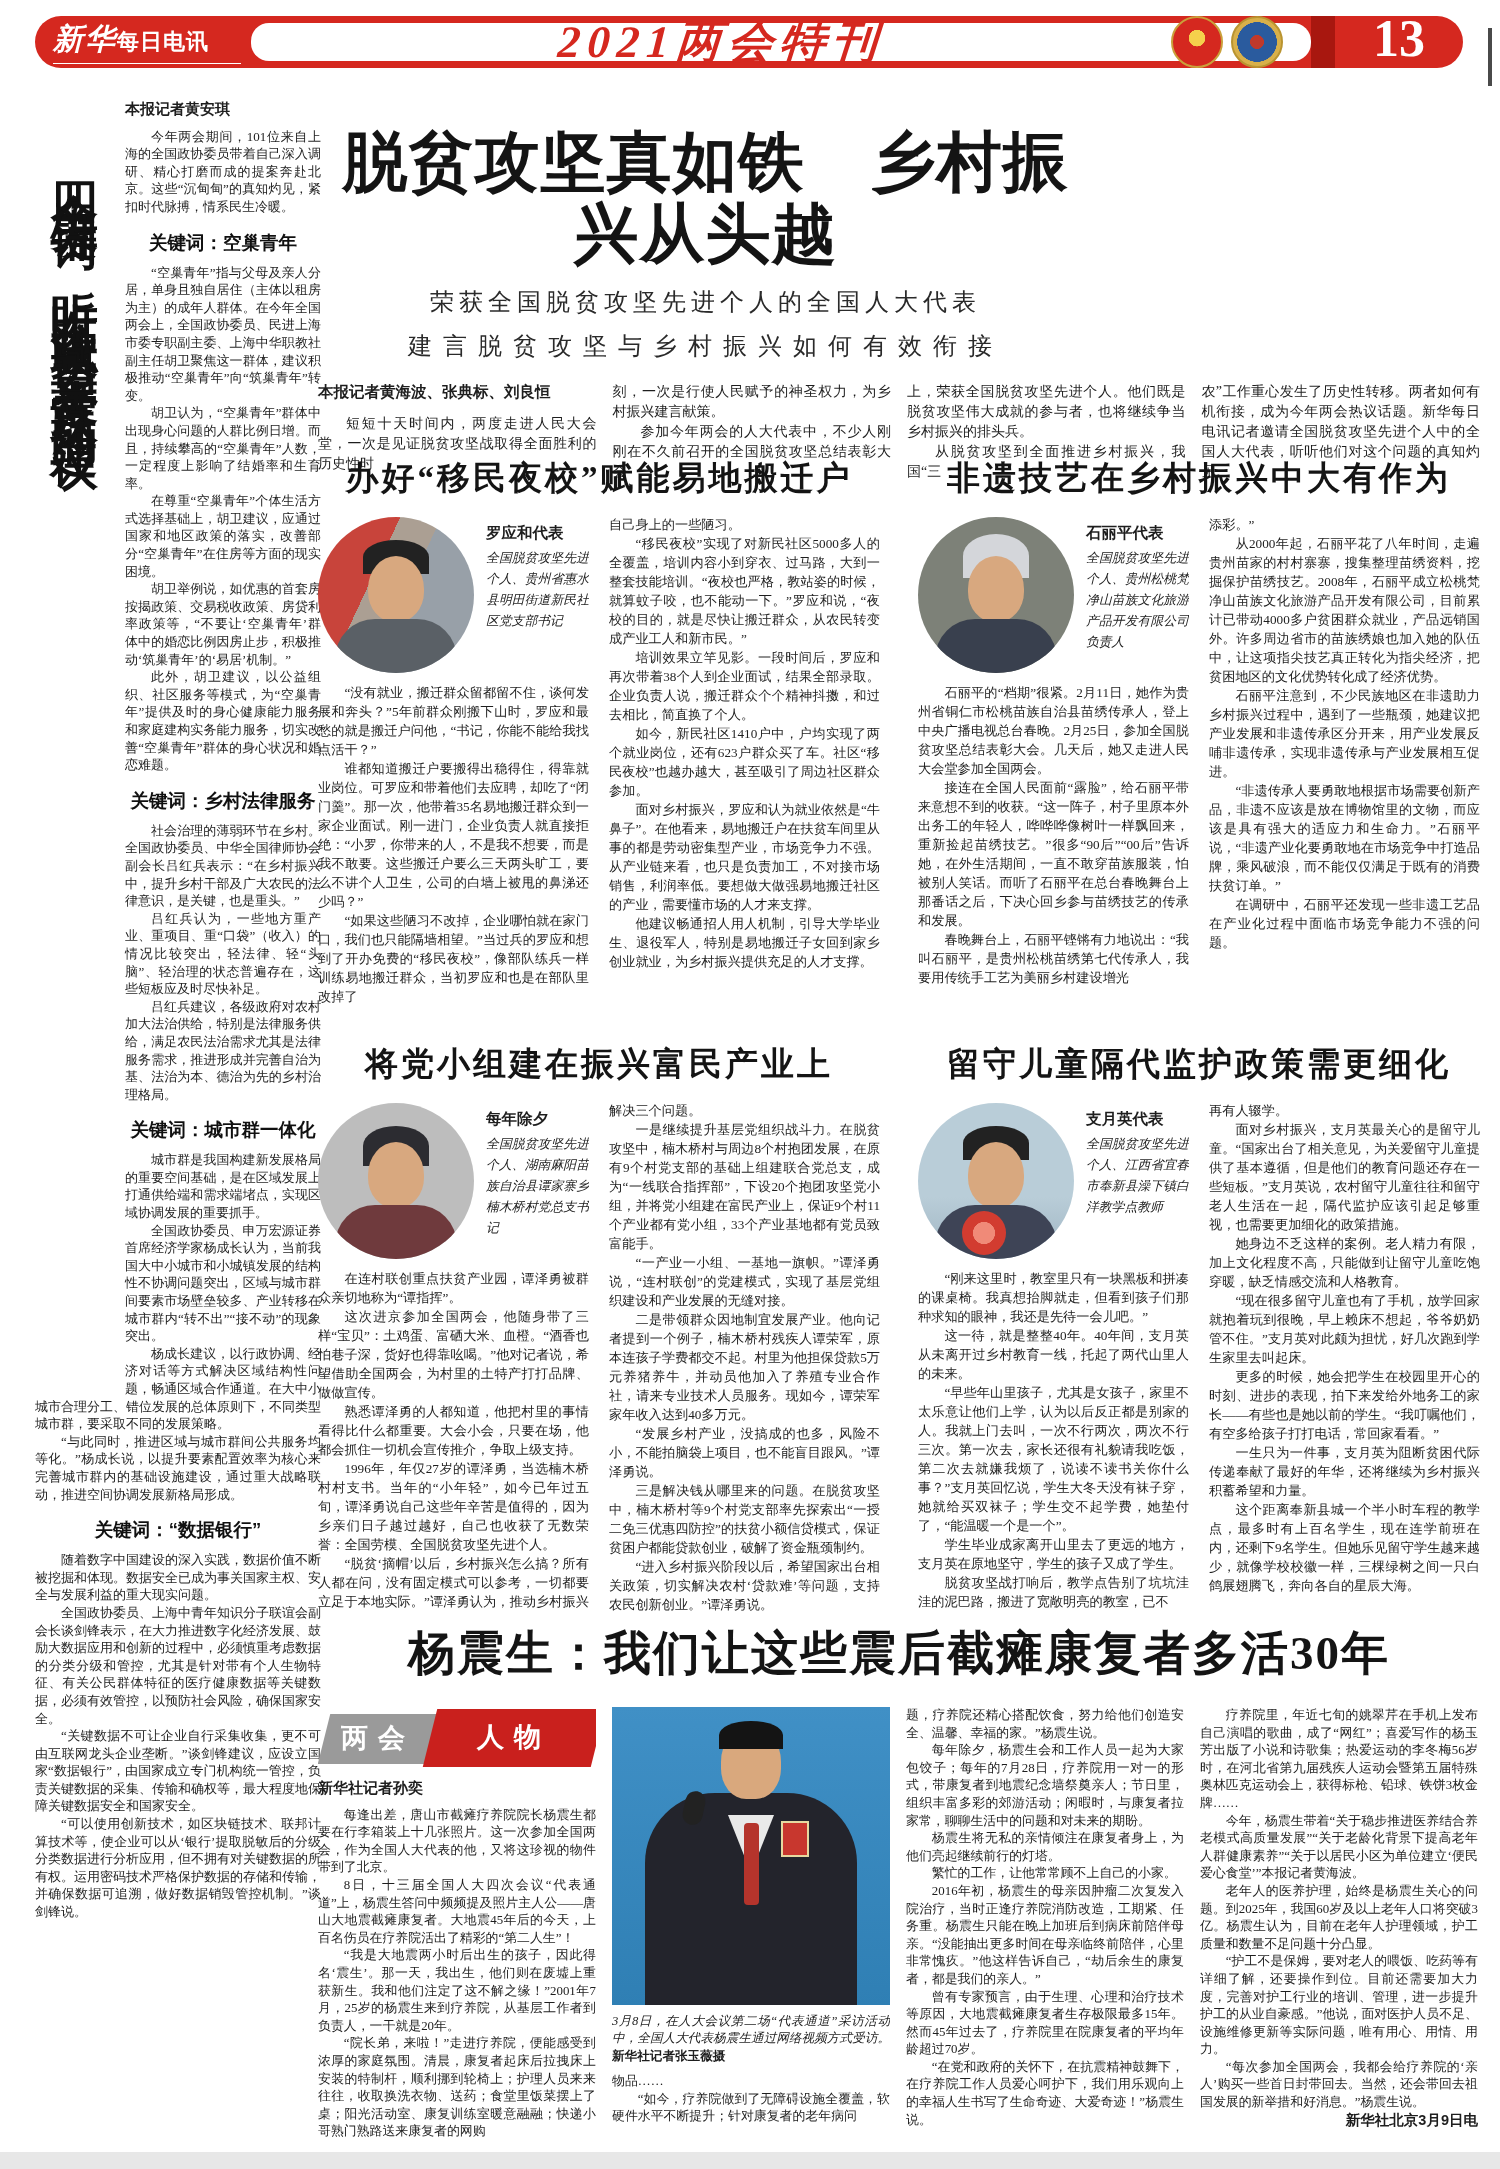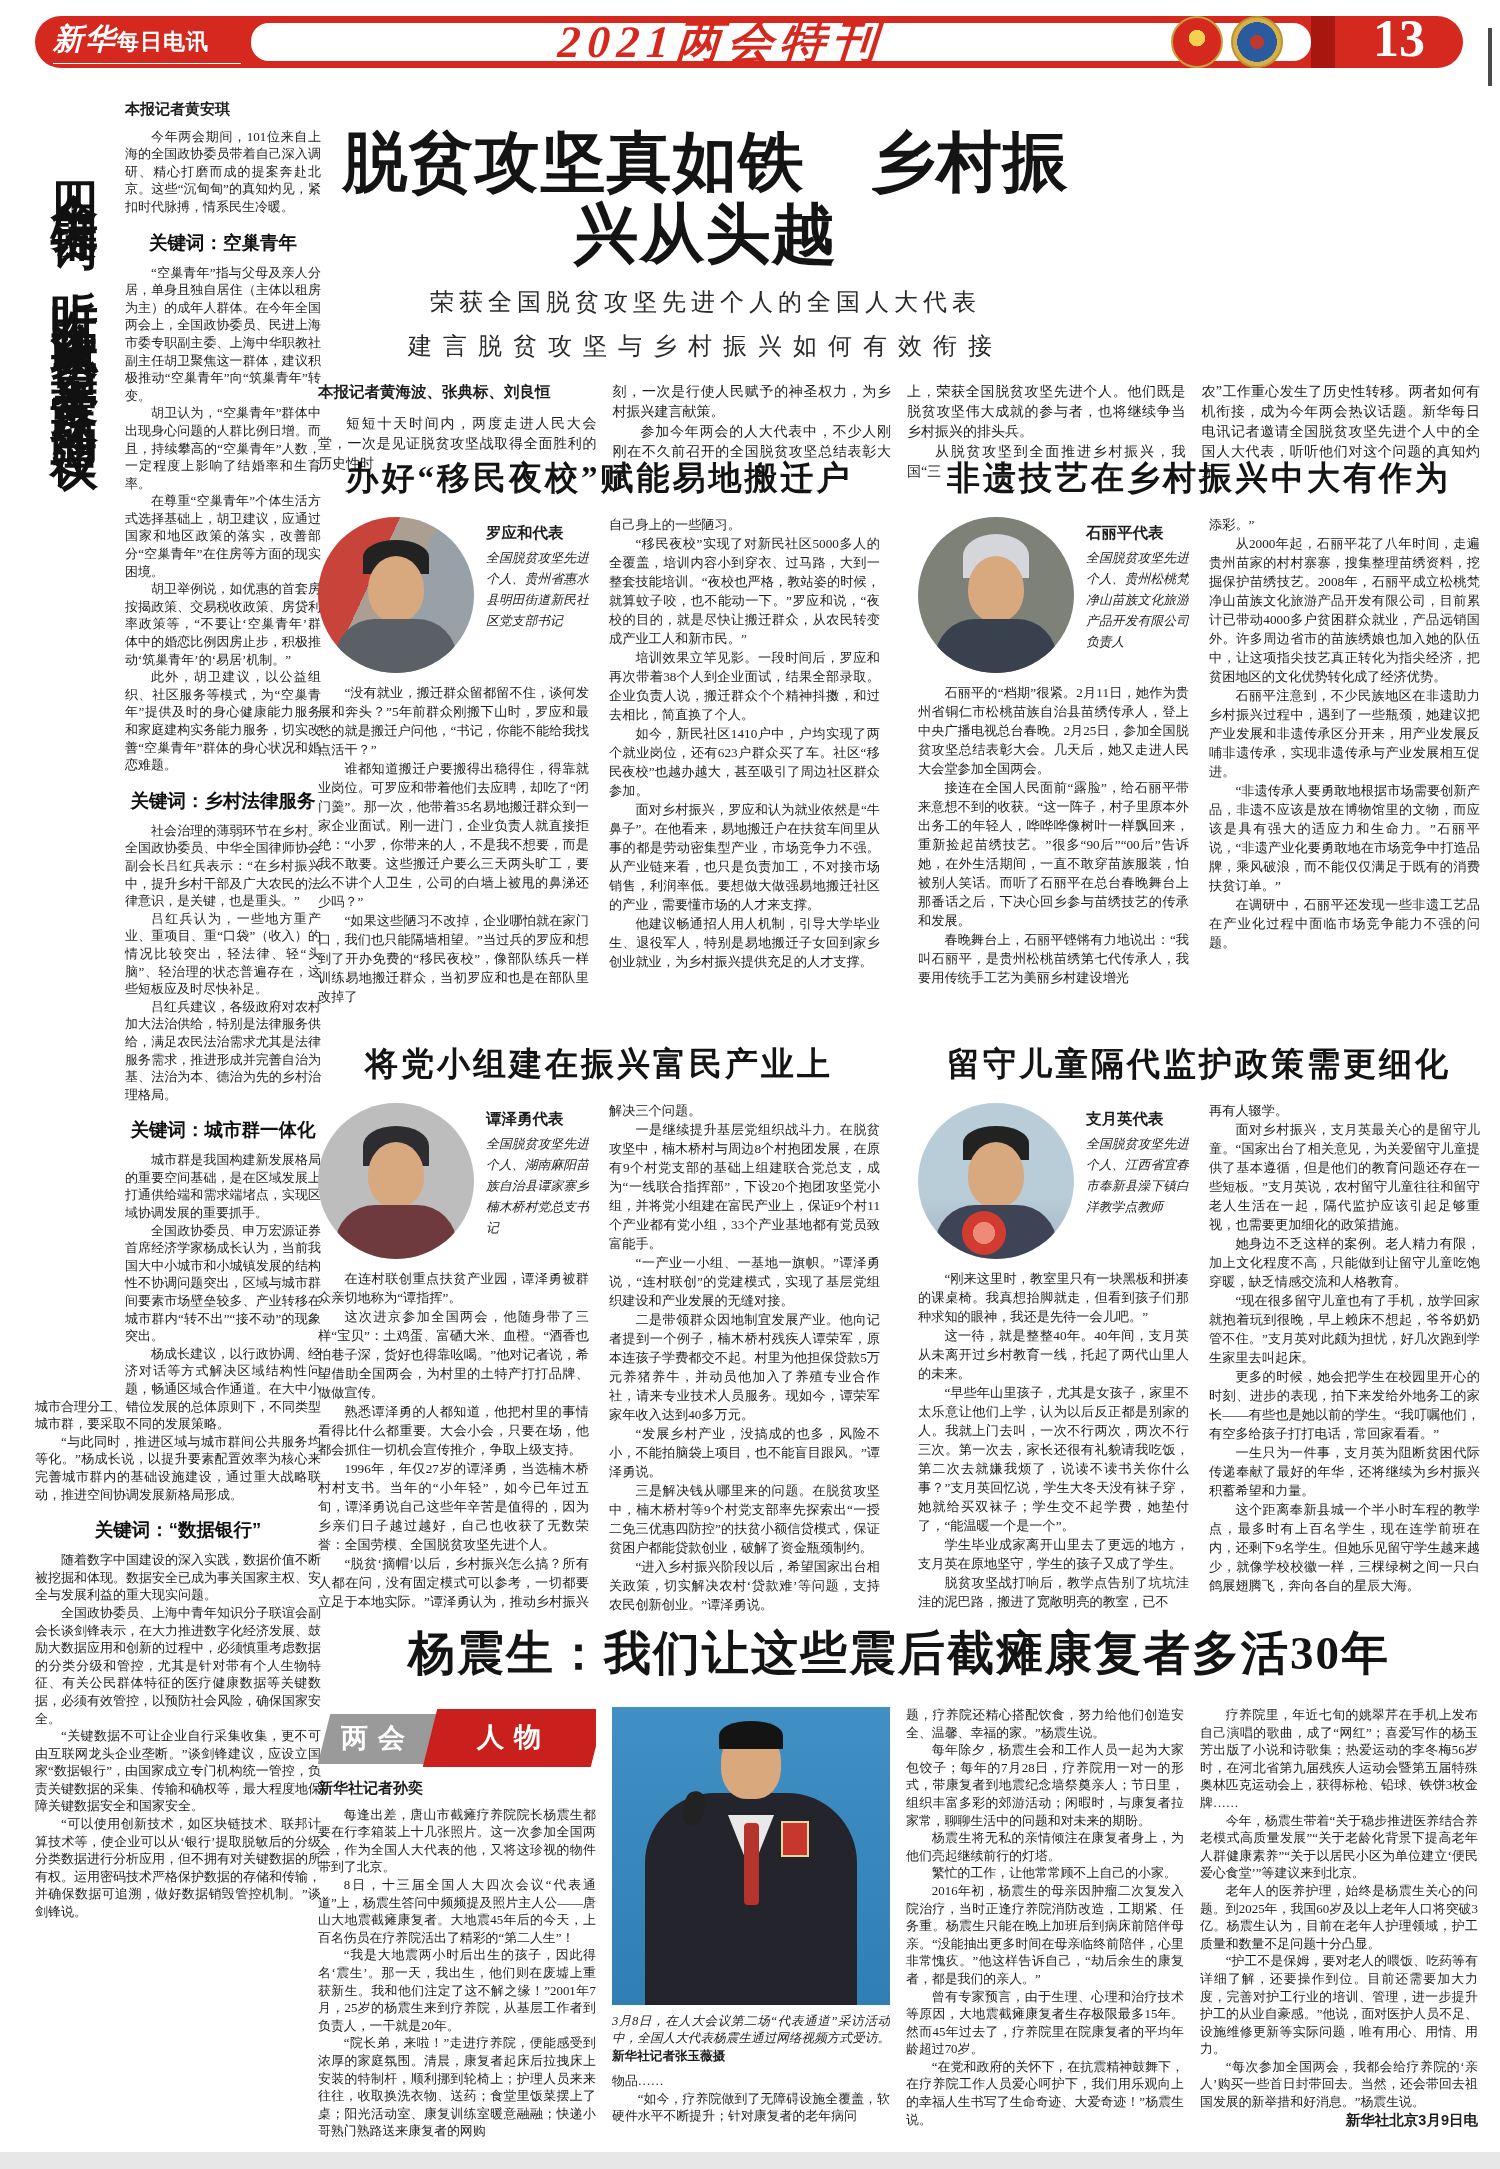--- a/index.html
+++ b/index.html
@@ -295,21 +295,21 @@
         <div class="feat-cols">
           <div class="feat-col">
             <div class="photo-row">
               <div class="portrait v2">
                 <div class="bg"></div>
                   <div class="hairhat"></div>
                   <div class="head"></div>
                   <div class="torso"></div>
               </div>
               <div class="cap">
-                <div class="cap-name">谭泽勇代表</div>
+                <div class="cap-name">每年除夕</div>
                 <div class="cap-desc">全国脱贫攻坚先进个人、湖南麻阳苗族自治县谭家寨乡楠木桥村党总支书记</div>
               </div>
             </div>
             <div>
                 <p>在连村联创重点扶贫产业园，谭泽勇被群众亲切地称为“谭指挥”。</p>
                 <p>这次进京参加全国两会，他随身带了三样“宝贝”：土鸡蛋、富硒大米、血橙。“酒香也怕巷子深，货好也得靠吆喝。”他对记者说，希望借助全国两会，为村里的土特产打打品牌、做做宣传。</p>
                 <p>熟悉谭泽勇的人都知道，他把村里的事情看得比什么都重要。大会小会，只要在场，他都会抓住一切机会宣传推介，争取上级支持。</p>
                 <p>1996年，年仅27岁的谭泽勇，当选楠木桥村村支书。当年的“小年轻”，如今已年过五旬，谭泽勇说自己这些年辛苦是值得的，因为乡亲们日子越过越好，自己也收获了无数荣誉：全国劳模、全国脱贫攻坚先进个人。</p>
                 <p>“脱贫‘摘帽’以后，乡村振兴怎么搞？所有人都在问，没有固定模式可以参考，一切都要立足于本地实际。”谭泽勇认为，推动乡村振兴要</p>
               </div>
@@ -408,21 +408,21 @@
             <p>每年除夕，杨震生会和工作人员一起为大家包饺子；每年的7月28日，疗养院用一对一的形式，带康复者到地震纪念墙祭奠亲人；节日里，组织丰富多彩的郊游活动；闲暇时，与康复者拉家常，聊聊生活中的问题和对未来的期盼。</p>
             <p>杨震生将无私的亲情倾注在康复者身上，为他们亮起继续前行的灯塔。</p>
             <p>繁忙的工作，让他常常顾不上自己的小家。</p>
             <p>2016年初，杨震生的母亲因肿瘤二次复发入院治疗，当时正逢疗养院消防改造，工期紧、任务重。杨震生只能在晚上加班后到病床前陪伴母亲。“没能抽出更多时间在母亲临终前陪伴，心里非常愧疚。”他这样告诉自己，“劫后余生的康复者，都是我们的亲人。”</p>
             <p>曾有专家预言，由于生理、心理和治疗技术等原因，大地震截瘫康复者生存极限最多15年。然而45年过去了，疗养院里在院康复者的平均年龄超过70岁。</p>
             <p>“在党和政府的关怀下，在抗震精神鼓舞下，在疗养院工作人员爱心呵护下，我们用乐观向上的幸福人生书写了生命奇迹、大爱奇迹！”杨震生说。</p>
           </div>
         <div class="p-col">
           <div>
               <p>疗养院里，年近七旬的姚翠芹在手机上发布自己演唱的歌曲，成了“网红”；喜爱写作的杨玉芳出版了小说和诗歌集；热爱运动的李冬梅56岁时，在河北省第九届残疾人运动会暨第五届特殊奥林匹克运动会上，获得标枪、铅球、铁饼3枚金牌……</p>
-              <p>今年，杨震生带着“关于稳步推进医养结合养老模式高质量发展”“关于老龄化背景下提高老年人群健康素养”“关于以居民小区为单位建立‘便民爱心食堂’”等建议来到北京。</p>
+              <p>今年，杨震生带着“关于稳步推进医养结合养老模式高质量发展”“关于老龄化背景下提高老年人群健康素养”“关于以居民小区为单位建立‘便民爱心食堂’”本报记者黄海波。</p>
               <p>老年人的医养护理，始终是杨震生关心的问题。到2025年，我国60岁及以上老年人口将突破3亿。杨震生认为，目前在老年人护理领域，护工质量和数量不足问题十分凸显。</p>
               <p>“护工不是保姆，要对老人的喂饭、吃药等有详细了解，还要操作到位。目前还需要加大力度，完善对护工行业的培训、管理，进一步提升护工的从业自豪感。”他说，面对医护人员不足、设施维修更新等实际问题，唯有用心、用情、用力。</p>
               <p>“每次参加全国两会，我都会给疗养院的‘亲人’购买一些首日封带回去。当然，还会带回去祖国发展的新举措和好消息。”杨震生说。</p>
             </div>
           <p class="dateline">新华社北京3月9日电</p>
         </div>
       </div>
     </div>
 
   </div>

